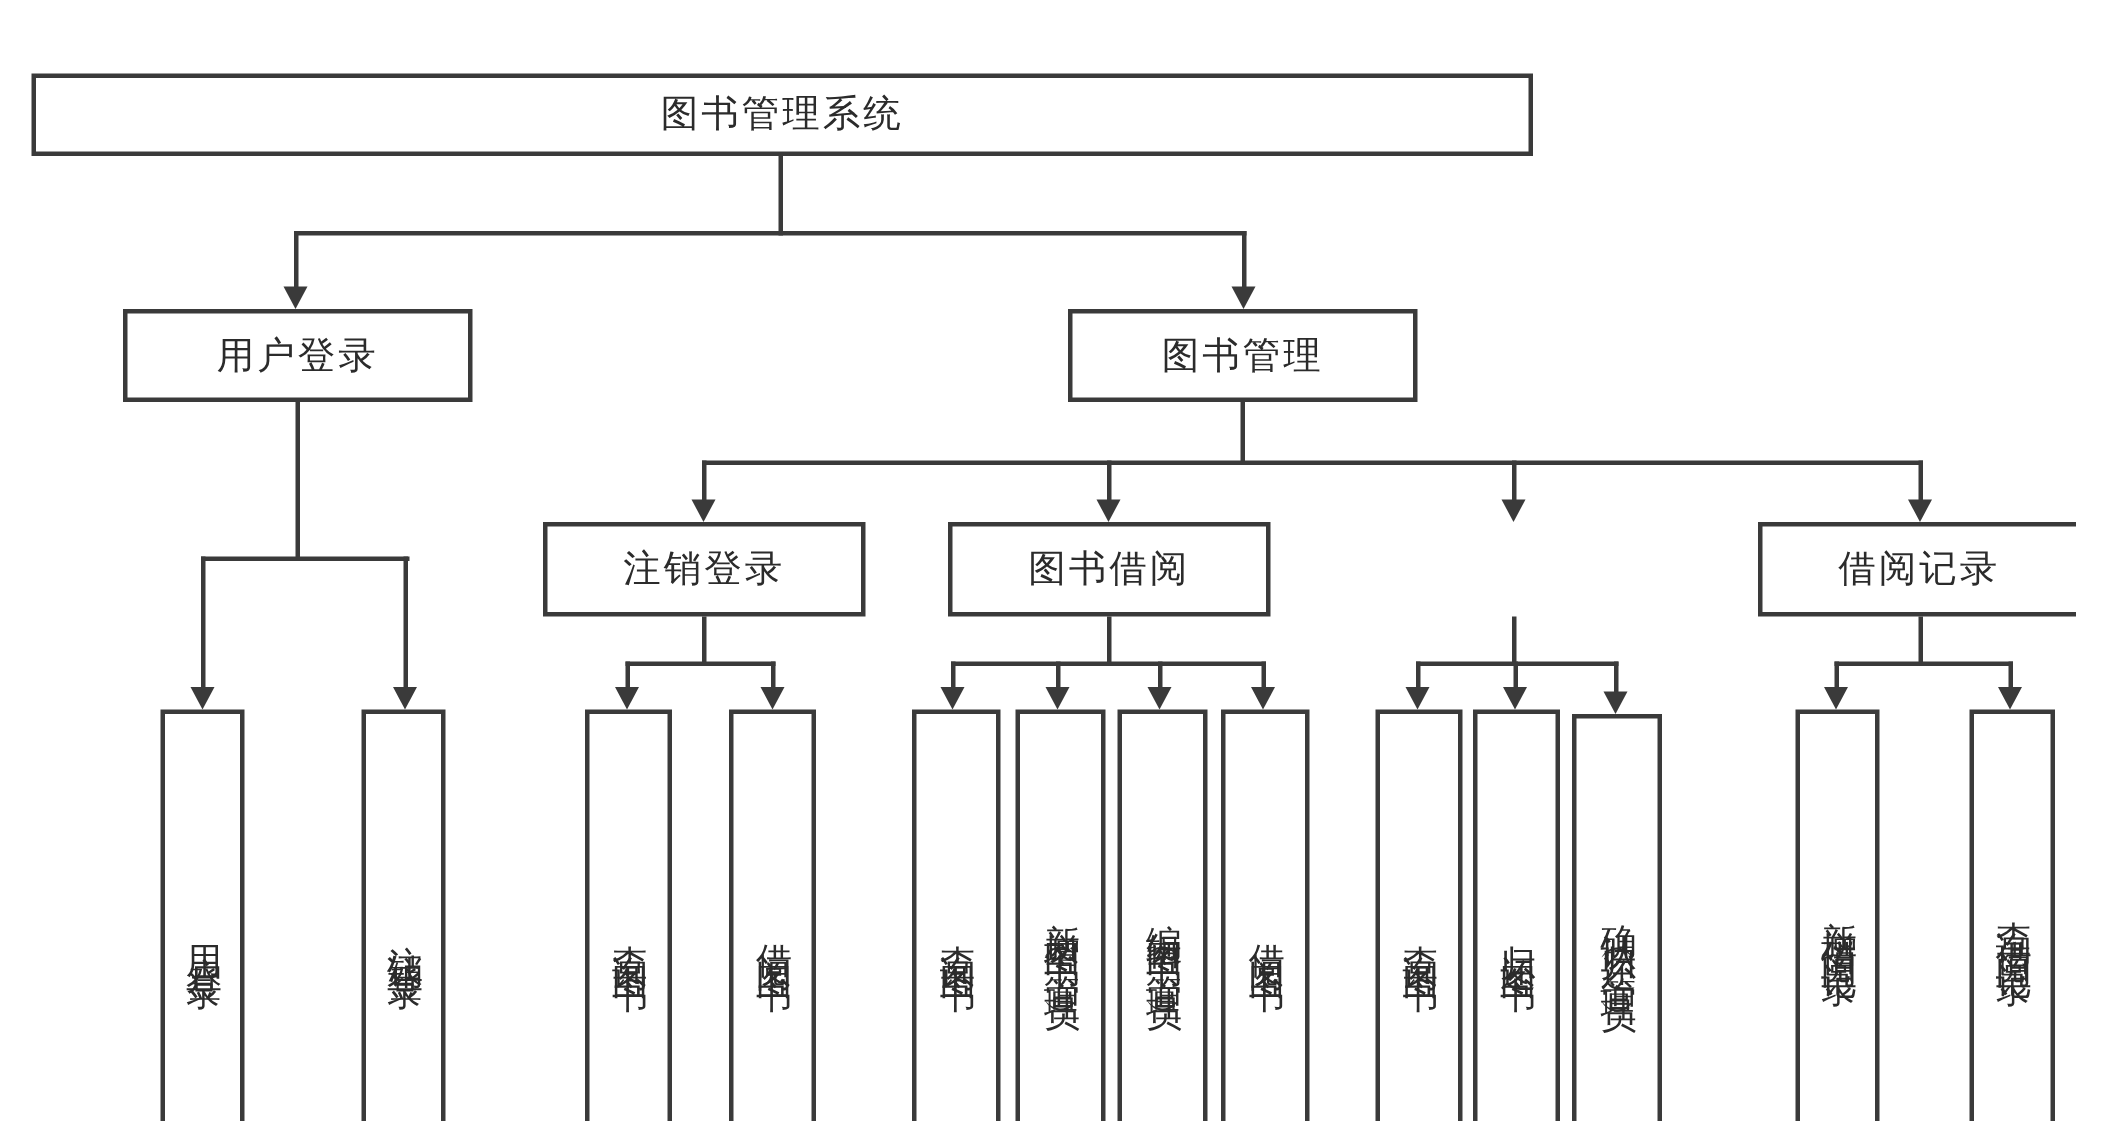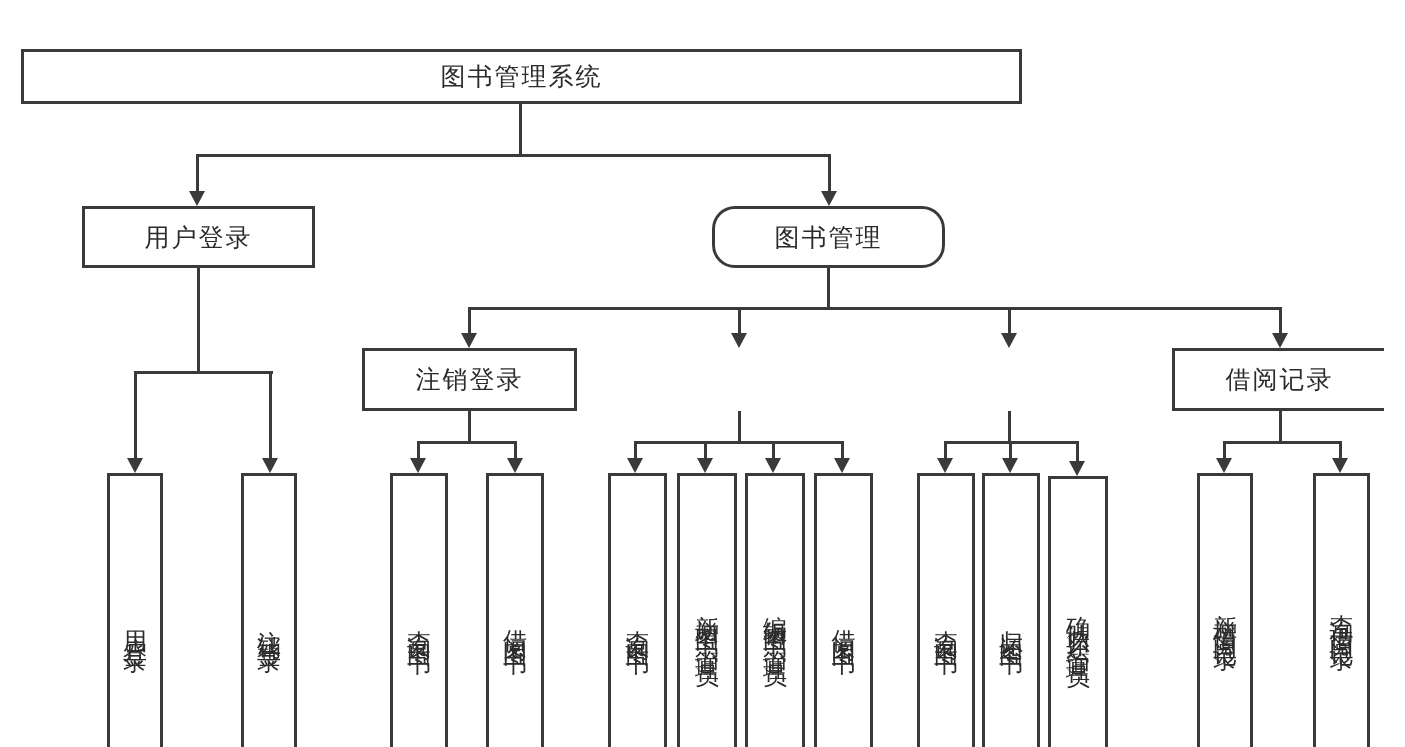--- a/index.html
+++ b/index.html
@@ -32,26 +32,29 @@
 
 <div class="canvas">
 
   <div class="node" style="left:21px;top:13px;width:1001px;height:55px;">
     <span>图书管理系统</span>
   </div>
 
   <div class="node" style="left:82px;top:170px;width:233px;height:62px;">
     <span>用户登录</span>
   </div>
-  <div class="node" style="left:712px;top:170px;width:233px;height:62px;border-radius:23px;">
+  <div class="node" style="left:712px;top:170px;width:233px;height:62px;">
     <span>图书管理</span>
   </div>
 
   <div class="node" style="left:362px;top:312px;width:215px;height:63px;">
     <span>注销登录</span>
+  </div>
+  <div class="node" style="left:632px;top:312px;width:215px;height:63px;">
+    <span>图书借阅</span>
   </div>
   <div class="node" style="left:1172px;top:312px;width:215px;height:63px;">
     <span>借阅记录</span>
   </div>
 
   <div class="node leaf" style="left:107px;top:437px;width:56px;height:303px;">
     <span>用户登录</span>
   </div>
   <div class="node leaf" style="left:241px;top:437px;width:56px;height:303px;">
     <span>注销登录</span>

